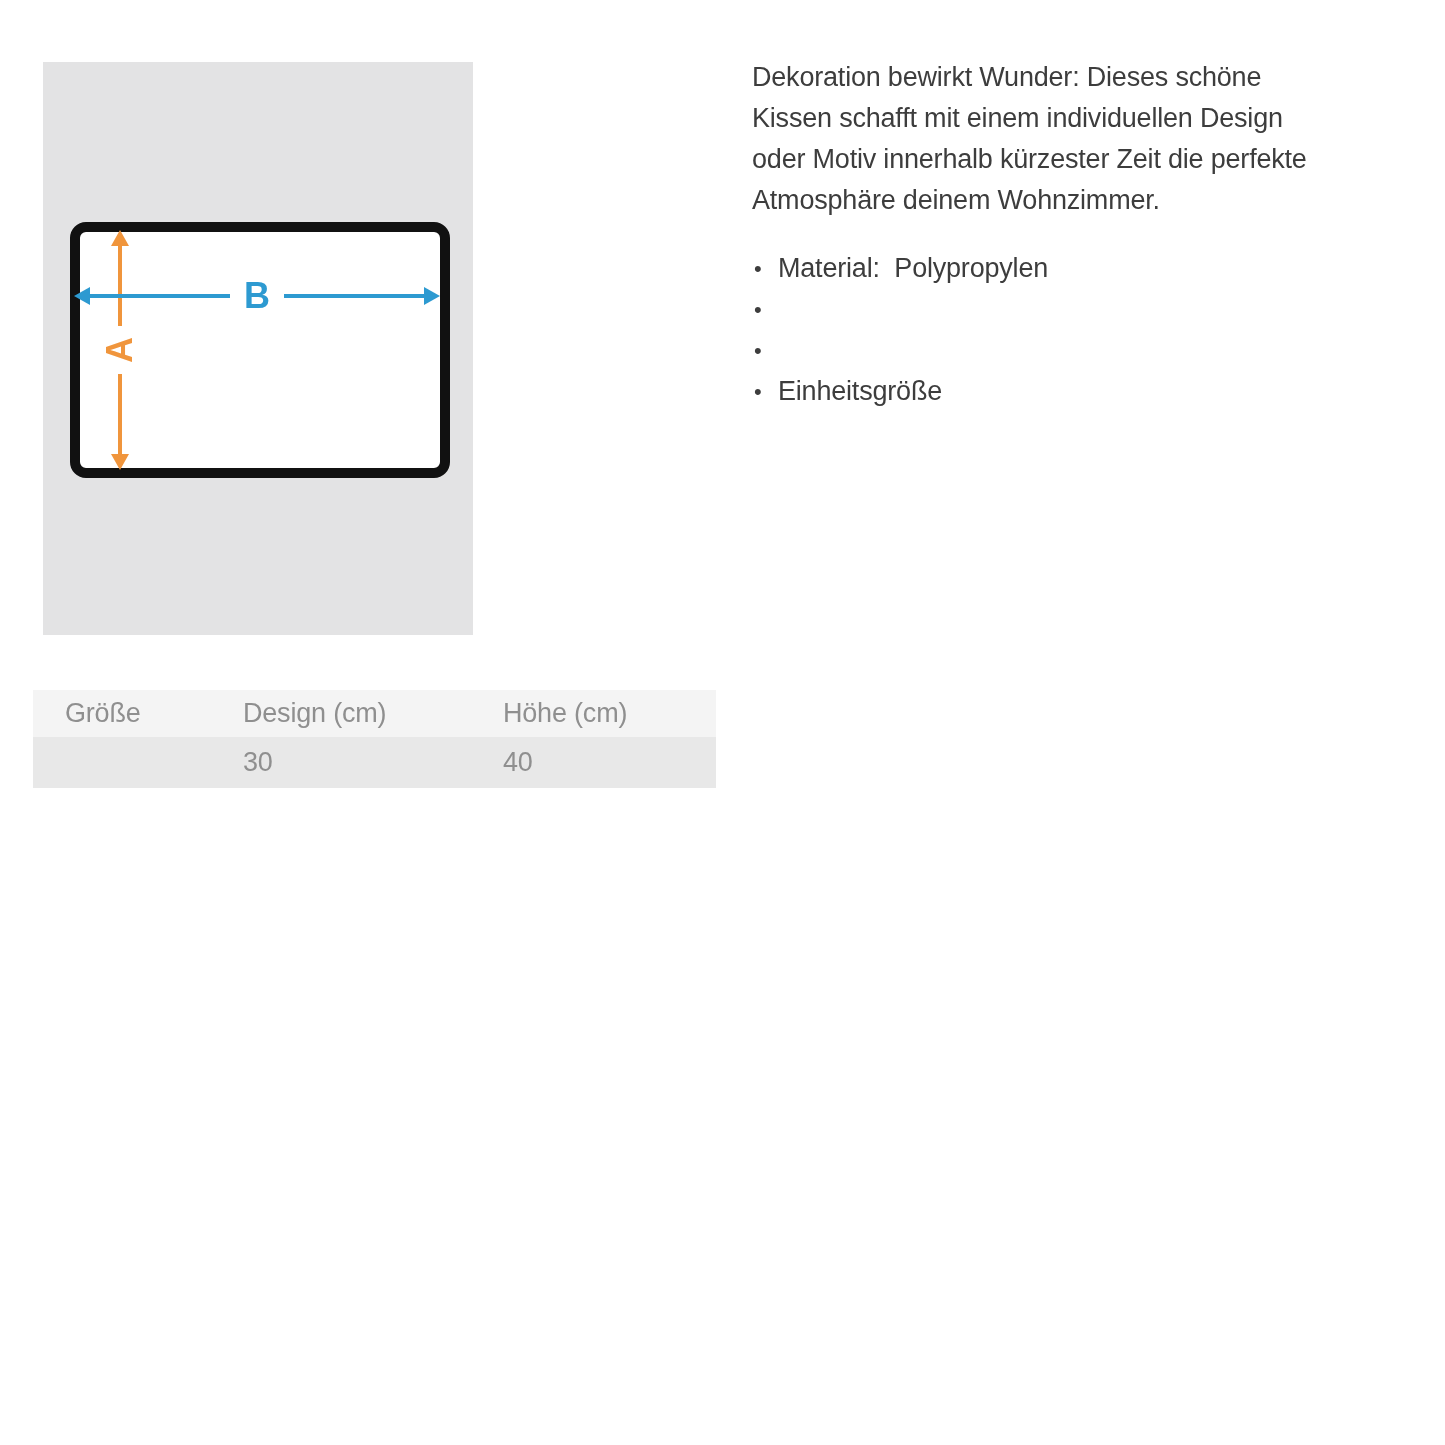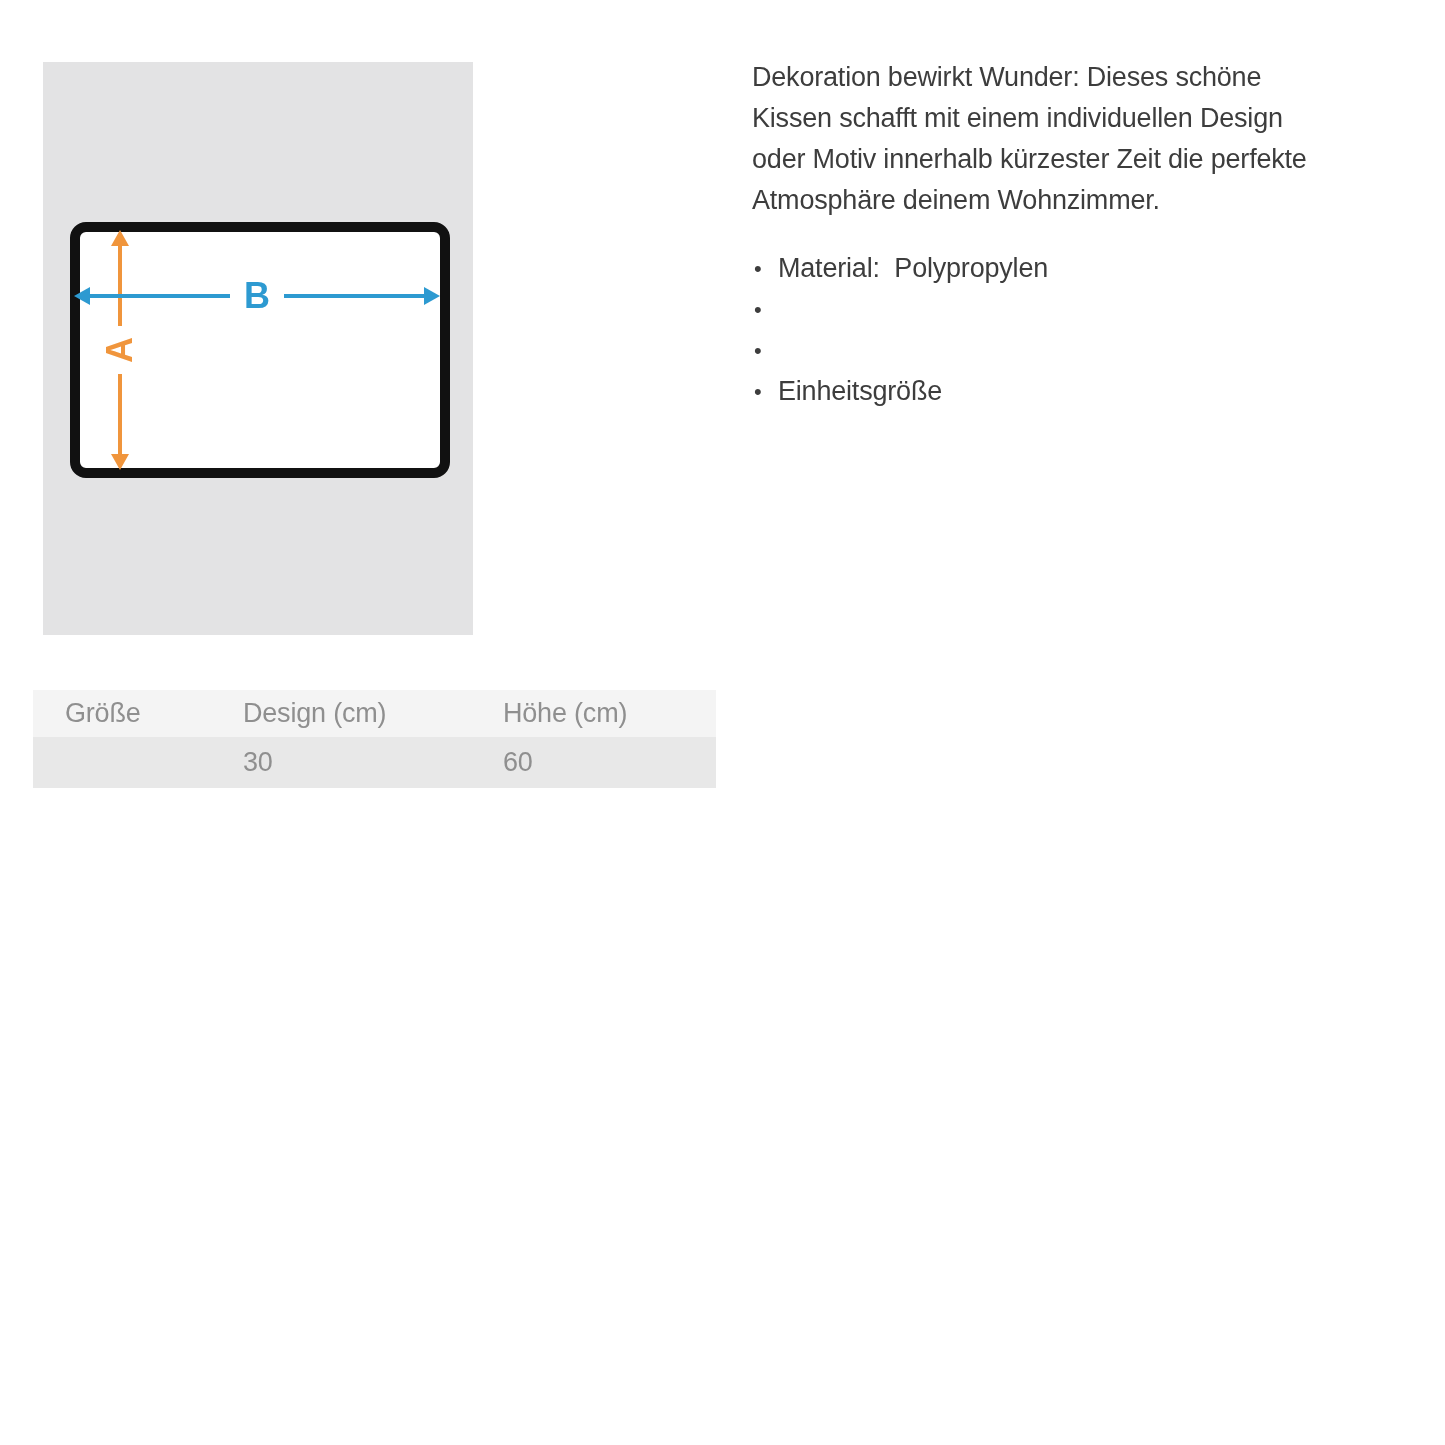--- a/index.html
+++ b/index.html
@@ -143,16 +143,16 @@
     <tr>
       <th>Größe</th>
       <th>Design (cm)</th>
       <th>Höhe (cm)</th>
     </tr>
   </thead>
   <tbody>
     <tr>
       <td></td>
       <td>30</td>
-      <td>60</td>
+      <td>40</td>
     </tr>
   </tbody>
 </table>
 
 </body></html>

